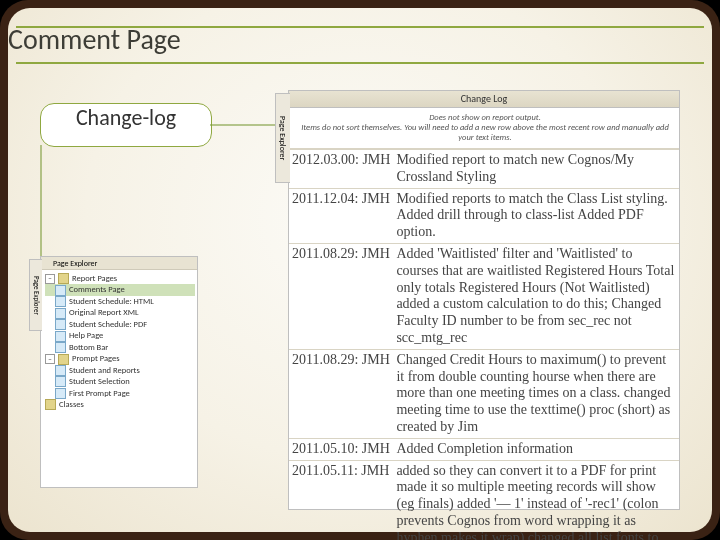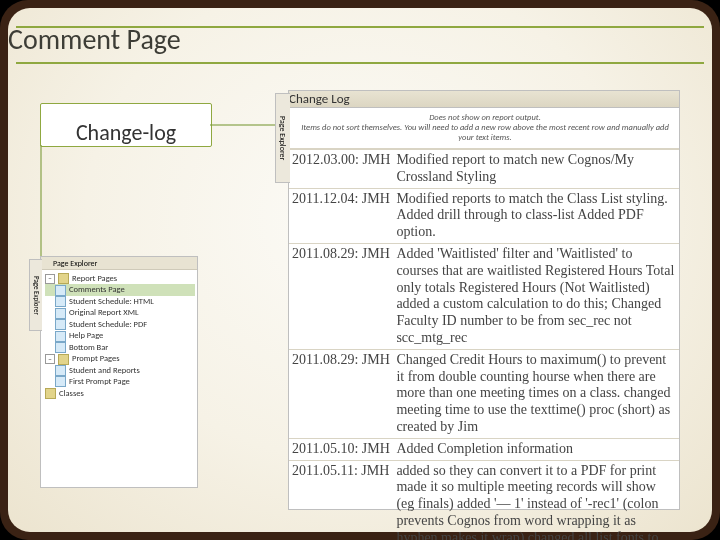--- a/index.html
+++ b/index.html
@@ -1,24 +1,24 @@
 <!DOCTYPE html>
 <html><head>
 <meta charset="utf-8">
 <style>
 html,body{margin:0;padding:0;width:720px;height:540px;background:#000;font-family:Calibri,Arial,sans-serif}
 .slide{position:absolute;left:0;top:0;width:720px;height:540px;background:#3a2214;border-radius:28px;overflow:hidden}
 .slide-inner{position:absolute;left:8px;top:8px;right:8px;bottom:8px;background:radial-gradient(ellipse at 50% 40%,#fcfbf7 0%,#f6f2e6 55%,#ece4cf 100%);border-radius:22px}
 .title-band{position:absolute;left:8px;right:8px;top:18px;height:34px;border-top:2px solid #8fa840;border-bottom:2px solid #8fa840}
 .title-text{position:absolute;top:14px;left:0;width:100%;font-size:28px;color:#3d3d36}
-.callout-box{position:absolute;left:32px;top:95px;width:170px;height:42px;border:1.5px solid #8fa840;background:#fff;border-radius:2px;display:flex;align-items:flex-end;justify-content:center}
+.callout-box{position:absolute;left:32px;top:95px;width:170px;height:42px;border:1.5px solid #8fa840;background:#fff;border-radius:14px;display:flex;align-items:flex-start;justify-content:center}
 .callout-text{font-size:22px;color:#333}
 .screenshot-main{position:absolute;left:280px;top:82px;width:390px;height:418px;background:#fff;border:1px solid #bfbfbf}
 .screenshot-main .side-tab{position:absolute;left:-14px;top:2px;width:14px;height:88px;background:#ece8dc;border:1px solid #bfbfbf;border-right:none;font-size:8px;writing-mode:vertical-rl;text-align:center;line-height:14px}
-.main-header{height:16px;background:linear-gradient(#e8e3d2,#dcd6c2);border-bottom:1px solid #bfbfbf;font-size:13px;text-align:left;line-height:16px;color:#333}
+.main-header{height:16px;background:linear-gradient(#e8e3d2,#dcd6c2);border-bottom:1px solid #bfbfbf;font-size:10px;text-align:center;line-height:16px;color:#333}
 .main-note{padding:4px 4px 6px 6px;font-size:8.5px;color:#555;text-align:center;font-style:italic;border-bottom:1px solid #d9d4c4}
 .log-tbl{width:100%;border-collapse:collapse;font-size:14px;font-family:Liberation Serif, serif;color:#444}
 .log-tbl td{border-top:1px solid #d9d4c4;padding:2px 3px;vertical-align:top}
 .log-tbl td.d{width:86px;white-space:nowrap}
 .log-tbl td.t{line-height:1.2}
 .screenshot-small{position:absolute;left:32px;top:248px;width:156px;height:230px;background:#fff;border:1px solid #bfbfbf}
 .screenshot-small .side-tab-s{position:absolute;left:-12px;top:2px;width:12px;height:70px;background:#ece8dc;border:1px solid #bfbfbf;border-right:none;font-size:7px;writing-mode:vertical-rl;text-align:center;line-height:12px}
 .small-header{height:12px;background:#e8e3d2;border-bottom:1px solid #cfcab9;font-size:8px;padding-left:12px;line-height:12px}
 .tree{padding:3px 2px 2px 4px;font-size:8.5px;color:#333;line-height:1.35}
 .tree .i{display:flex;align-items:center;gap:3px}
@@ -130,20 +130,24 @@
             <span class="tog">−</span>
             <span class="ic"></span>
             <span>Prompt Pages</span>
           </div>
         <div class="i sp1">
             <span class="ic ic-r"></span>
             <span>Student and Reports</span>
           </div>
         <div class="i sp1">
             <span class="ic ic-r"></span>
+            <span>Student Selection</span>
+          </div>
+        <div class="i sp1">
+            <span class="ic ic-r"></span>
             <span>First Prompt Page</span>
           </div>
         <div class="i">
             <span class="ic"></span>
             <span>Classes</span>
           </div>
       </div>
     </div>
 
   </div>

